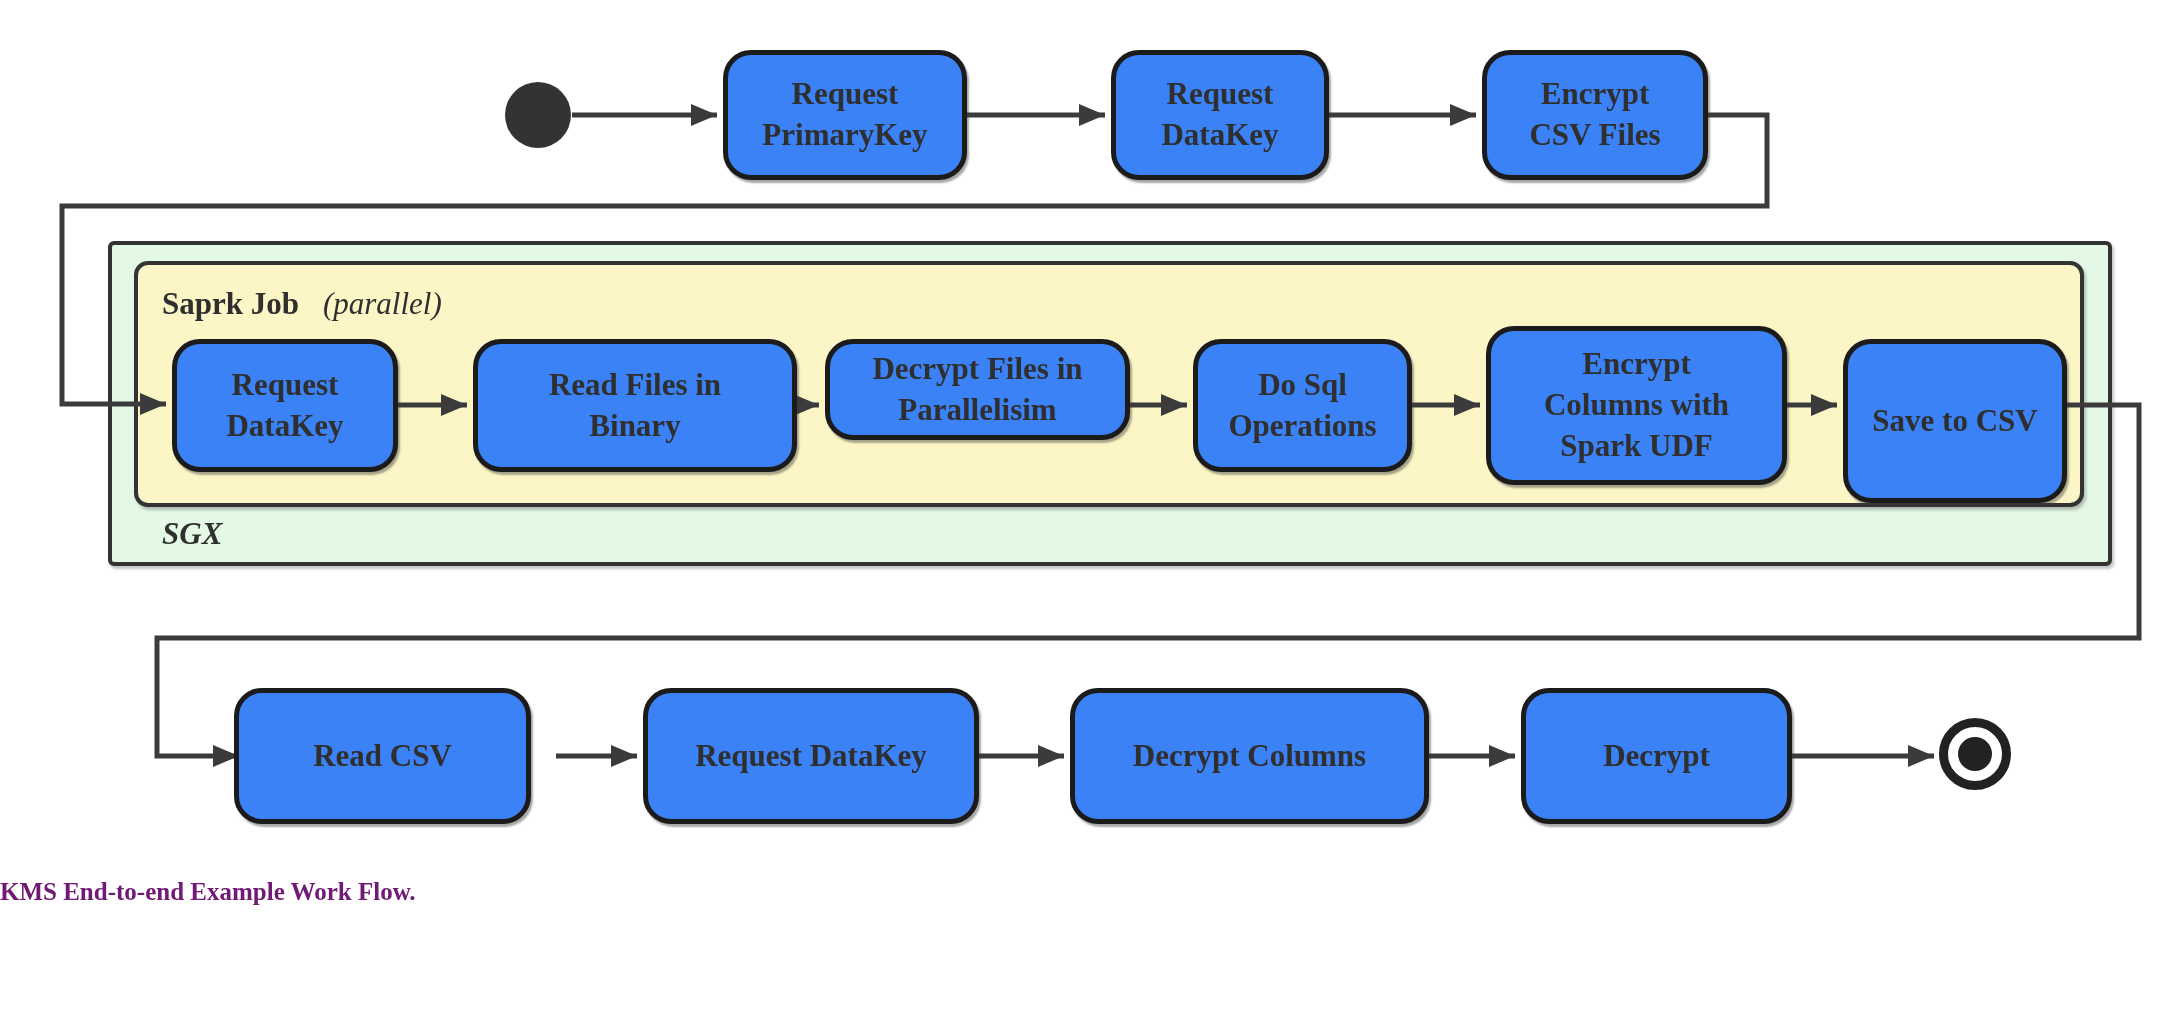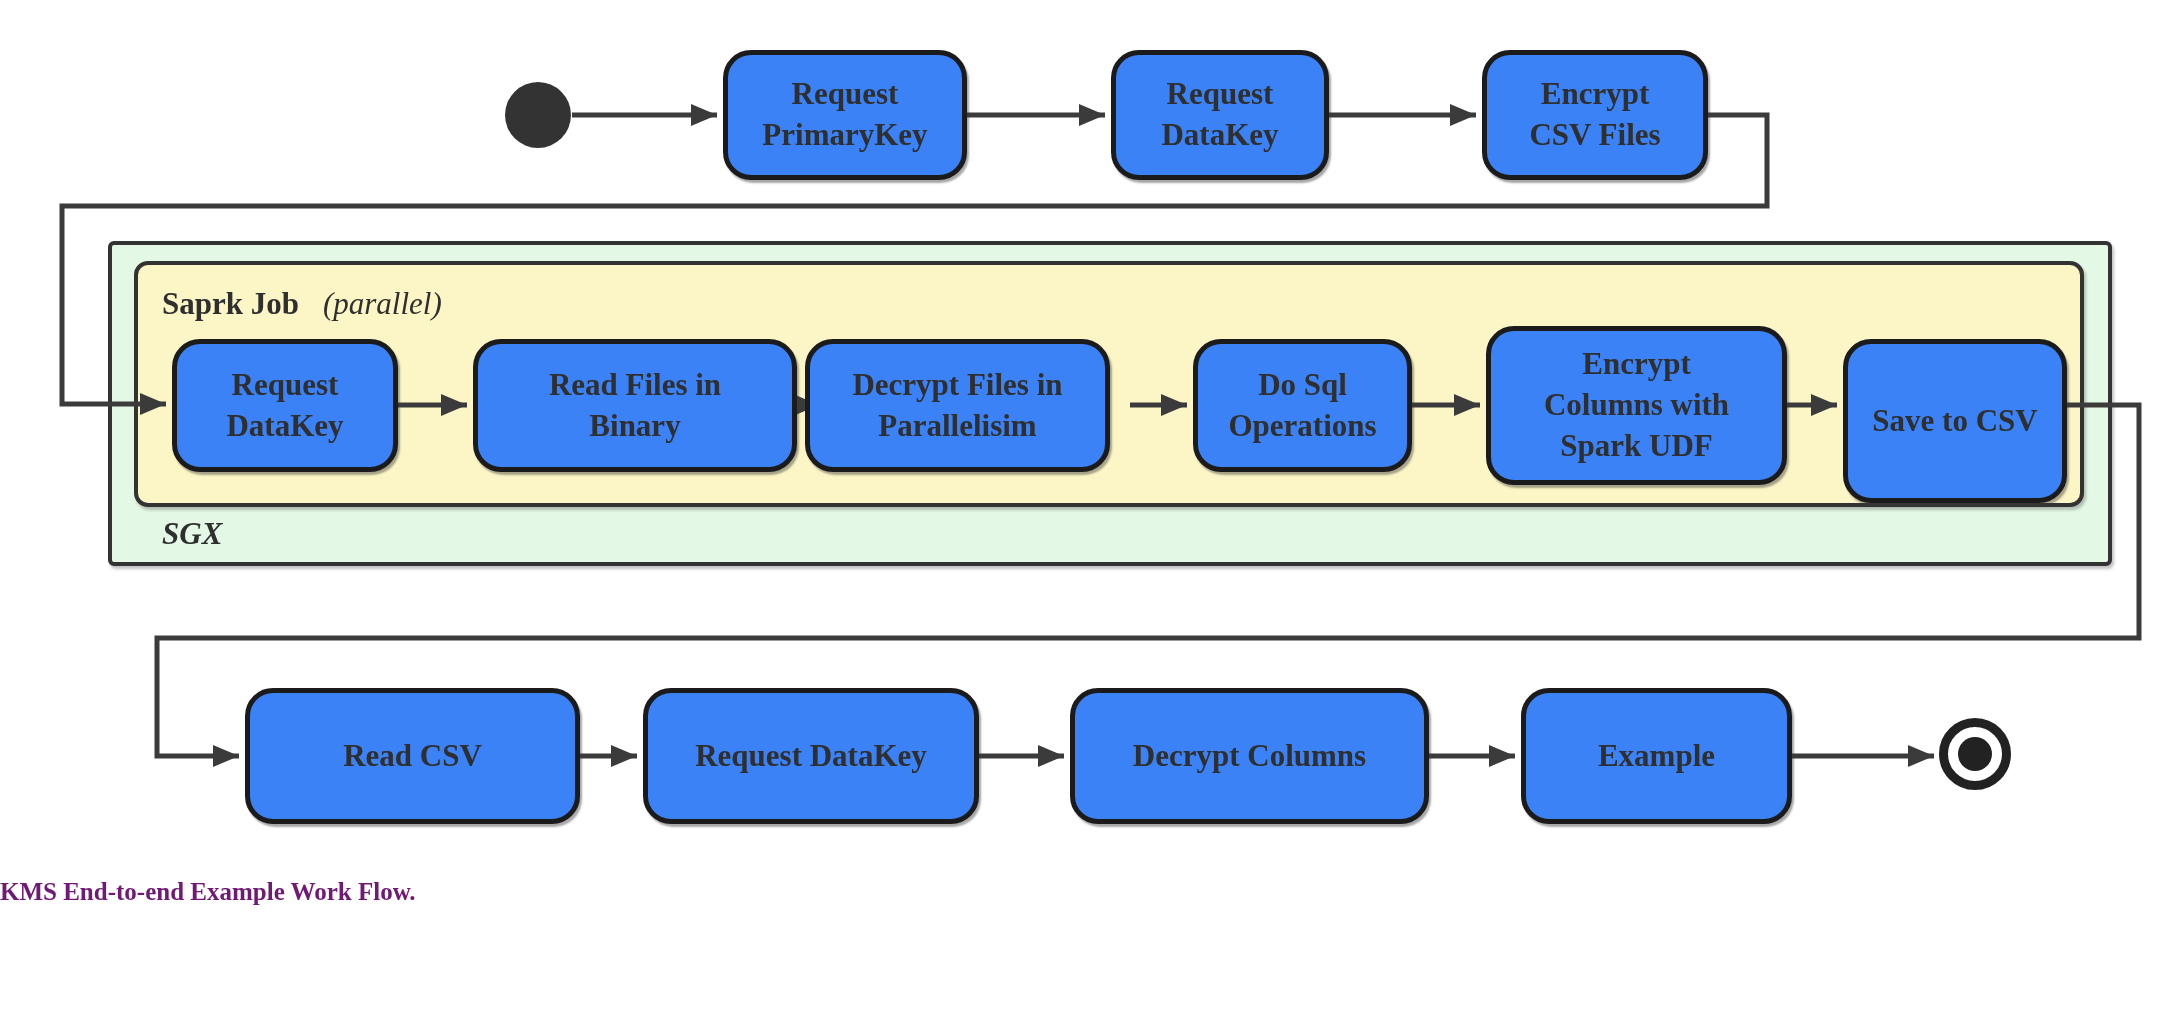--- a/index.html
+++ b/index.html
@@ -174,48 +174,48 @@
   </div>
 
   <div class="node" style="left:172px;top:339px;width:226px;height:133px">
     <span class="node-label">Request
 DataKey</span>
   </div>
   <div class="node" style="left:473px;top:339px;width:324px;height:133px">
     <span class="node-label">Read Files in
 Binary</span>
   </div>
-  <div class="node" style="left:805px;top:339px;width:305px;height:133px">
+  <div class="node" style="left:825px;top:339px;width:305px;height:101px">
     <span class="node-label">Decrypt Files in
 Parallelisim</span>
   </div>
   <div class="node" style="left:1193px;top:339px;width:219px;height:133px">
     <span class="node-label">Do Sql
 Operations</span>
   </div>
   <div class="node" style="left:1486px;top:326px;width:301px;height:159px">
     <span class="node-label">Encrypt
 Columns with
 Spark UDF</span>
   </div>
   <div class="node" style="left:1843px;top:339px;width:224px;height:164px">
     <span class="node-label">Save to CSV</span>
   </div>
 
-  <div class="node" style="left:245px;top:688px;width:335px;height:136px">
+  <div class="node" style="left:234px;top:688px;width:297px;height:136px">
     <span class="node-label">Read CSV</span>
   </div>
   <div class="node" style="left:643px;top:688px;width:336px;height:136px">
     <span class="node-label">Request DataKey</span>
   </div>
   <div class="node" style="left:1070px;top:688px;width:359px;height:136px">
     <span class="node-label">Decrypt Columns</span>
   </div>
   <div class="node" style="left:1521px;top:688px;width:271px;height:136px">
-    <span class="node-label">Example</span>
+    <span class="node-label">Decrypt</span>
   </div>
 
   <div class="end-node">
     <div class="end-dot"></div>
   </div>
 
   <div class="caption">KMS End-to-end Example Work Flow.</div>
 
 </div>
 

